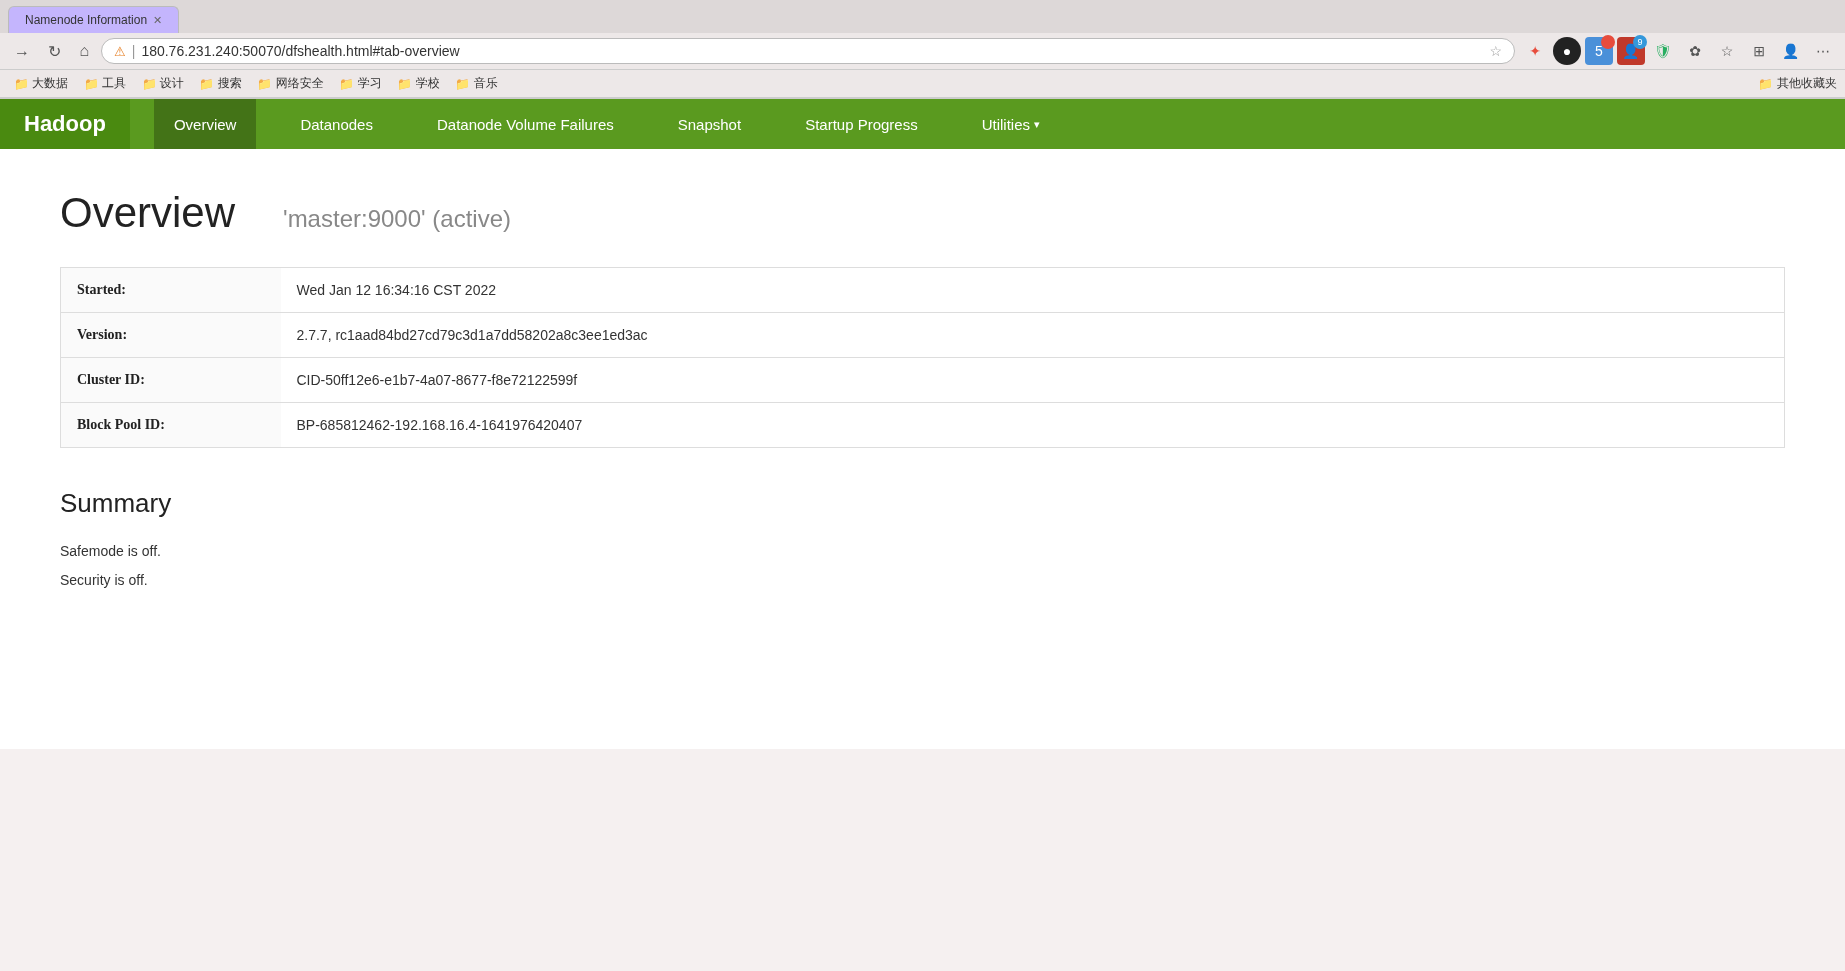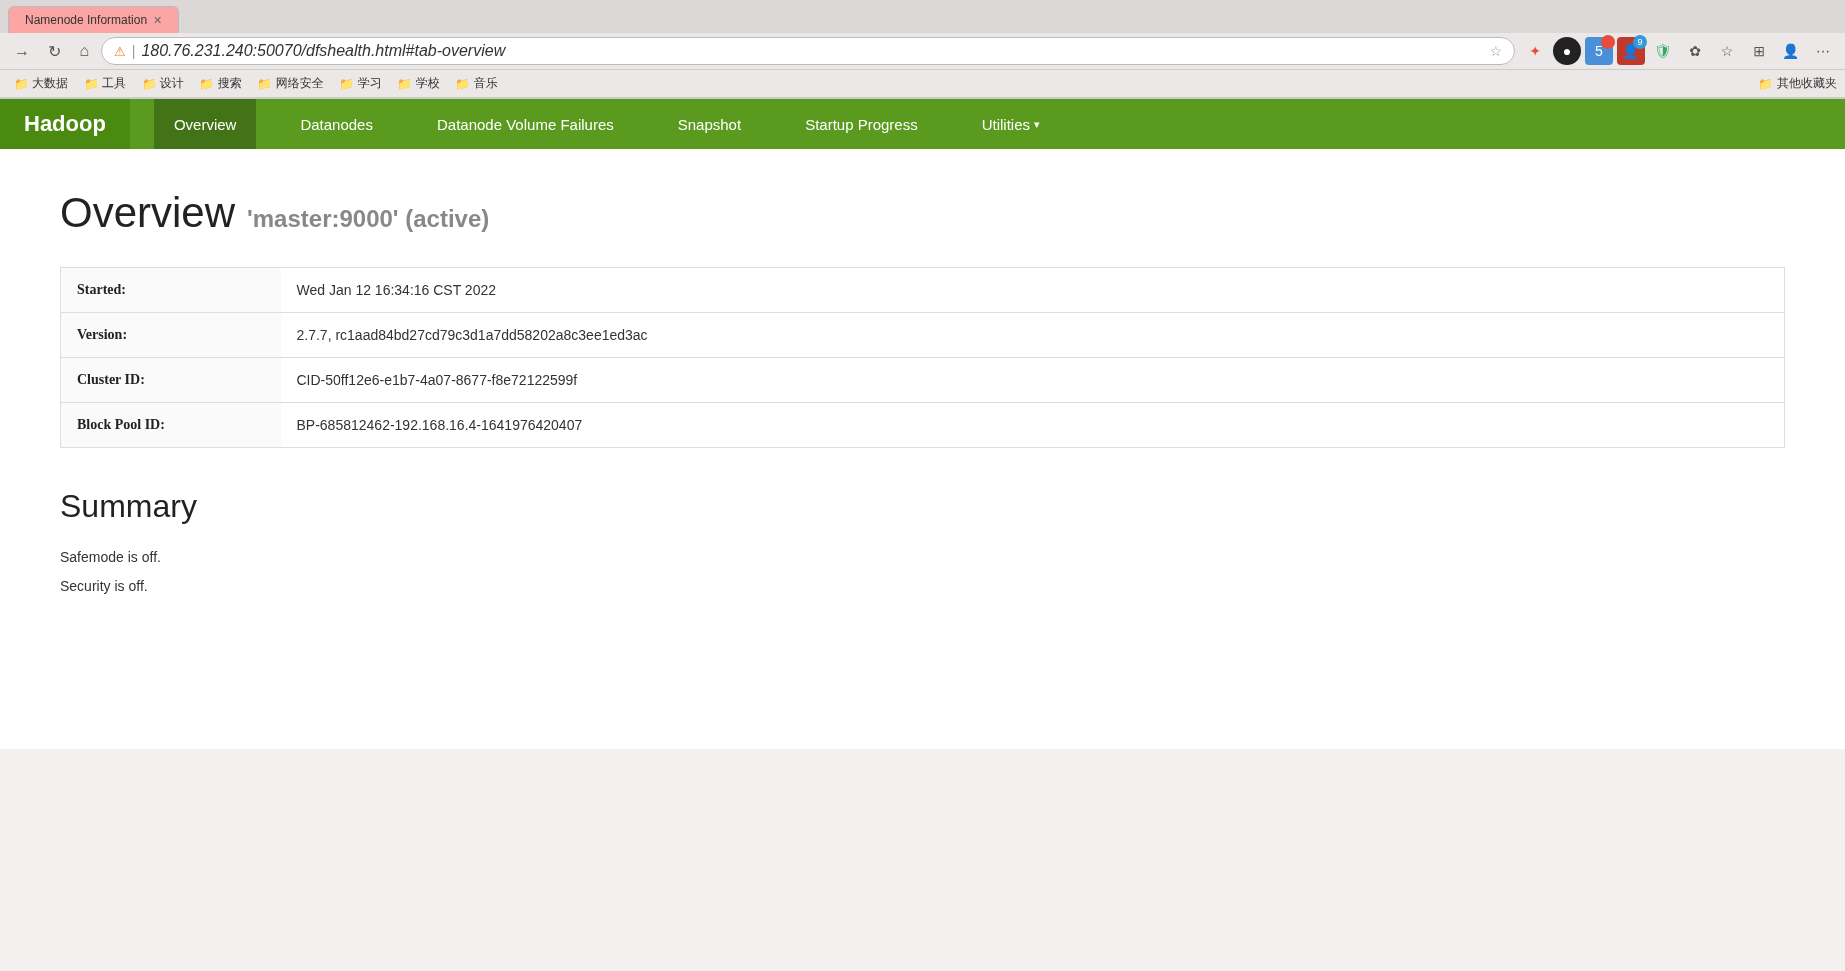--- a/index.html
+++ b/index.html
@@ -10,21 +10,21 @@
       background: #e8e0e0;
       border-bottom: 1px solid #ccc;
     }
     .tab-bar {
       display: flex;
       align-items: center;
       padding: 6px 8px 0 8px;
       background: #ddd8d8;
     }
     .tab {
-      background: #fca5a5;
+      background: #c4b5fd;
       border: 1px solid #bbb;
       border-bottom: none;
       padding: 6px 16px;
       border-radius: 6px 6px 0 0;
       font-size: 12px;
       color: #333;
       display: flex;
       align-items: center;
       gap: 6px;
     }
@@ -56,24 +56,23 @@
       border-radius: 20px;
       padding: 4px 12px;
       gap: 6px;
     }
     .address-bar .warning { color: #e67e22; font-size: 13px; }
     .address-bar .sep { color: #999; }
     .address-bar input {
       border: none;
       outline: none;
       flex: 1;
-      font-size: 16px;
+      font-size: 14px;
       color: #333;
       background: transparent;
-      font-style: italic;
     }
     .address-bar .star { color: #999; font-size: 14px; }
     .nav-icons {
       display: flex;
       align-items: center;
       gap: 4px;
     }
     .nav-icon {
       width: 28px;
       height: 28px;
@@ -179,21 +178,22 @@
       font-weight: 300;
       color: #222;
       margin-bottom: 30px;
       display: flex;
       align-items: baseline;
       gap: 12px;
     }
     .page-title .subtitle {
       font-size: 24px;
       color: #888;
-      font-weight: 700;
+      font-weight: 400;
+      margin-left: 36px;
     }
 
     .info-table {
       width: 100%;
       border-collapse: collapse;
       border: 1px solid #ddd;
       margin-bottom: 40px;
     }
     .info-table tr {
       border-bottom: 1px solid #ddd;
@@ -210,21 +210,21 @@
       color: #222;
       width: 220px;
       background: #fafafa;
       font-family: Liberation Serif, serif;
     }
     .info-table td:last-child {
       color: #333;
     }
 
     .section-title {
-      font-size: 32px;
+      font-size: 26px;
       font-weight: 300;
       color: #222;
       margin-bottom: 20px;
     }
 
     .summary-text {
       color: #333;
       font-size: 14px;
       line-height: 1.8;
     }

